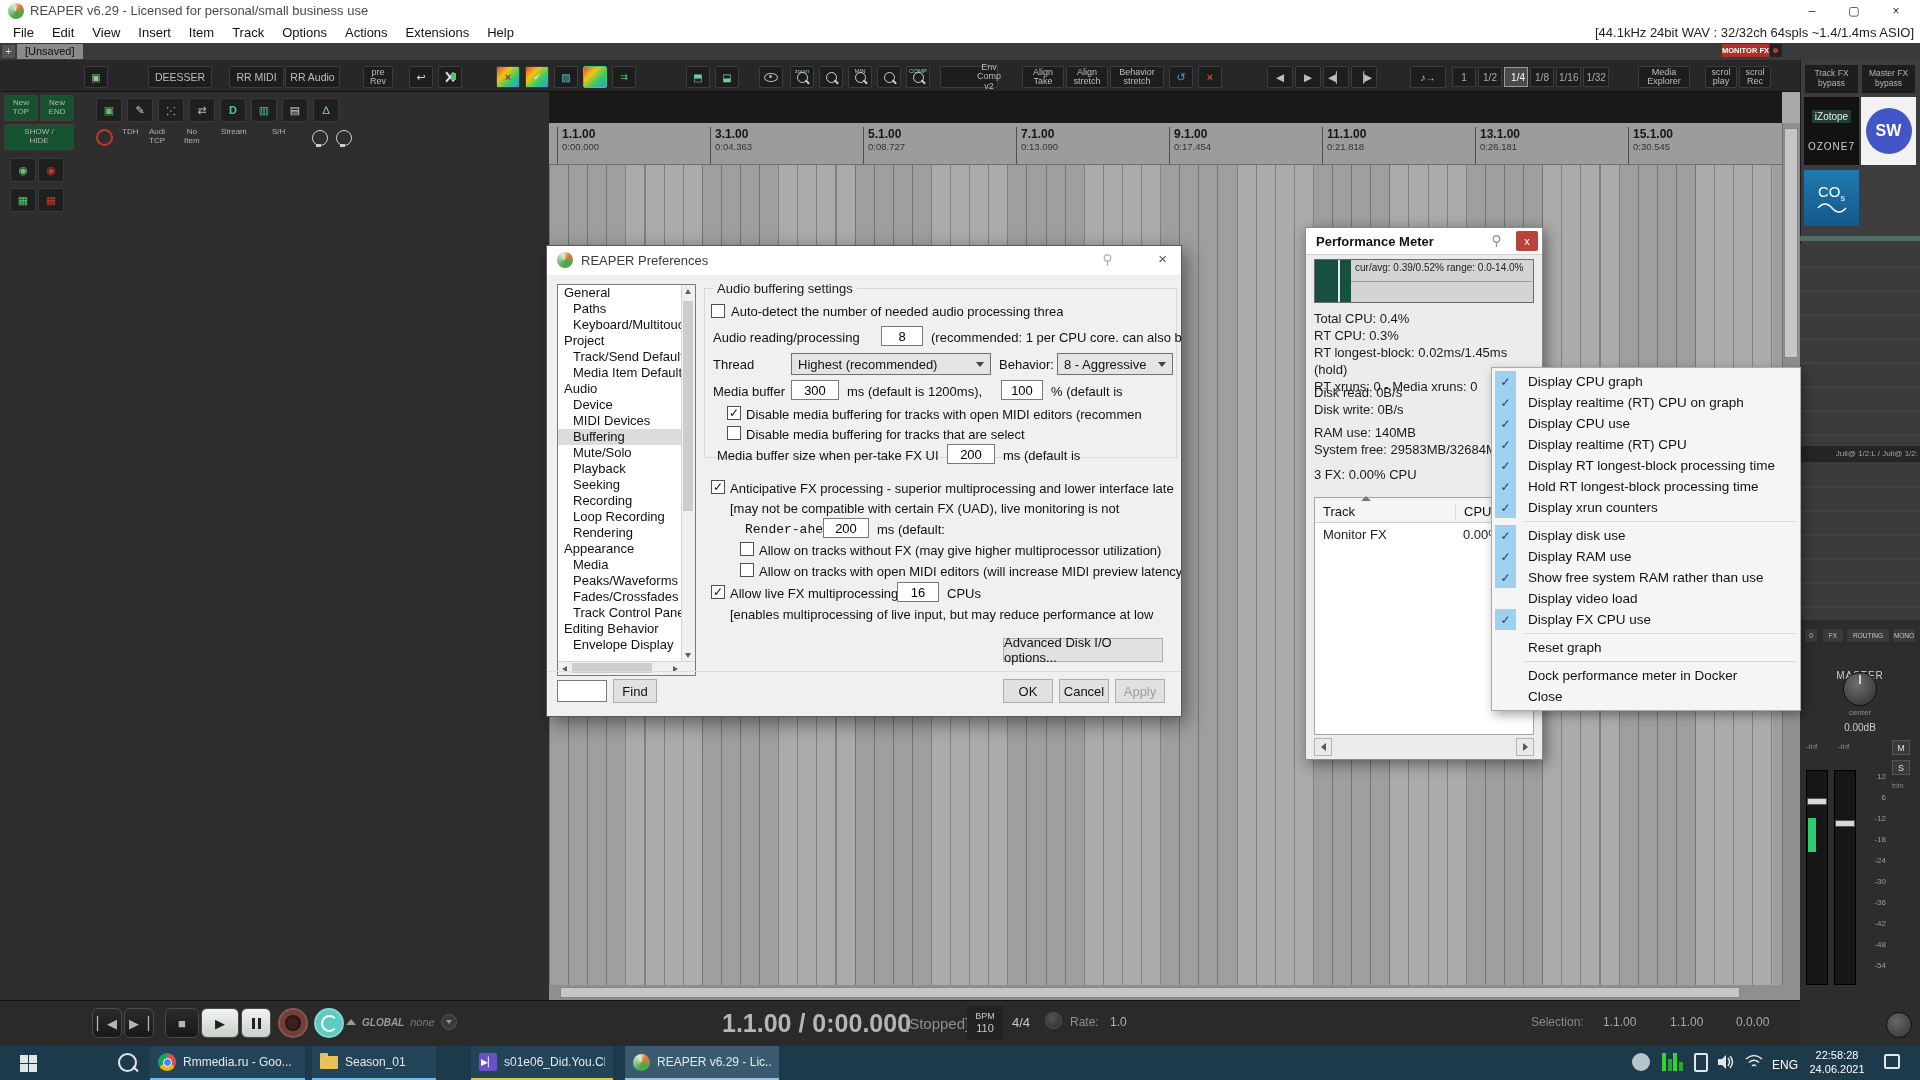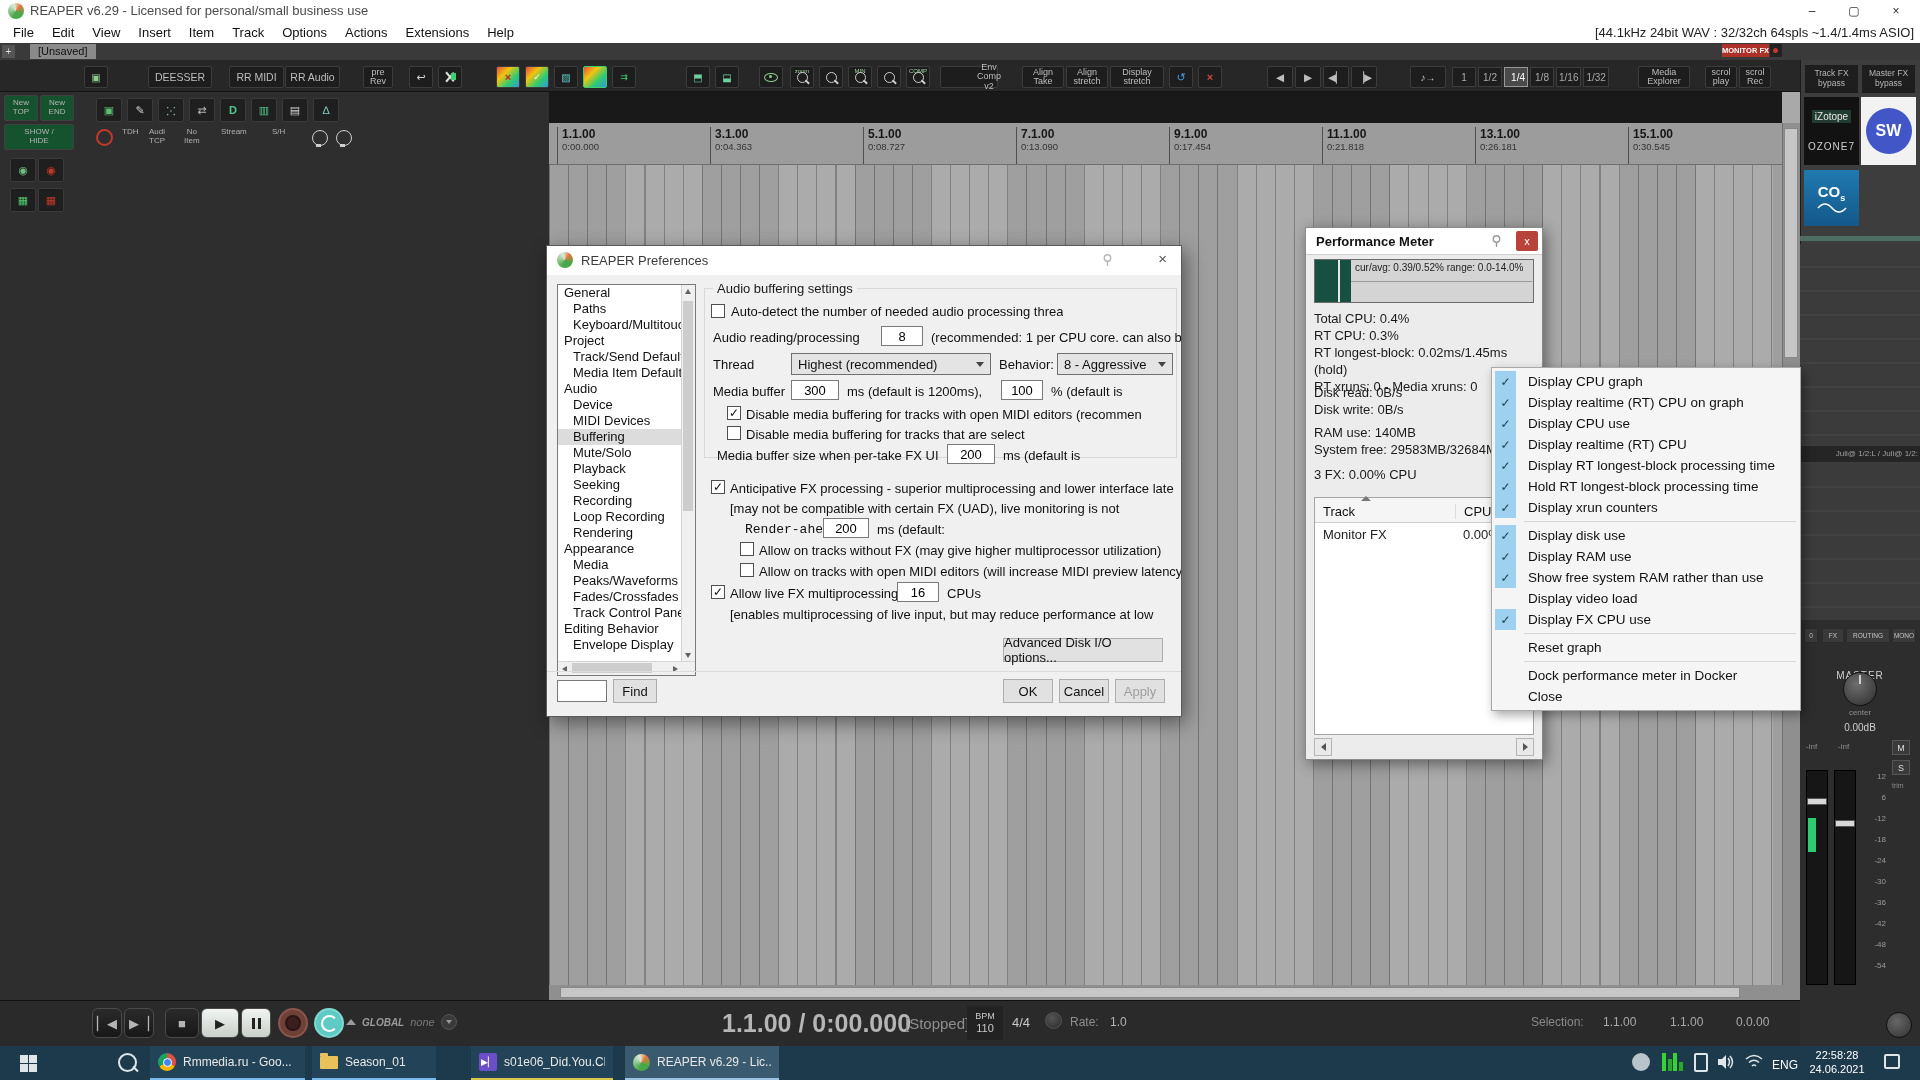--- a/index.html
+++ b/index.html
@@ -11,21 +11,21 @@
 
   
   #titlebar{left:0;top:0;width:1920px;height:22px;background:#ffffff;}
   #title-text{left:30px;top:3px;font-size:13px;color:#4a4a4a;}
   .winbtn{top:0;width:44px;height:22px;display:flex;align-items:center;justify-content:center;color:#333;font-size:12px;}
   #menubar{left:0;top:22px;width:1920px;height:21px;background:#ffffff;display:flex;align-items:center;padding-left:4px;box-sizing:border-box;}
   .menu-item{padding:2px 9px;font-size:13px;color:#111;}
   #audio-format{right:6px;top:25px;font-size:13px;color:#222;position:absolute;}
   #tabstrip{left:0;top:43px;width:1920px;height:17px;background:#3a3a3a;}
   #tab-add{left:2px;top:45px;width:13px;height:13px;background:#555;color:#ddd;font-size:10px;text-align:center;line-height:13px;}
-  #tab-unsaved{left:30px;top:44px;height:15px;background:#8a8a8a;color:#101010;font-size:11px;padding:0 8px;line-height:15px;}
+  #tab-unsaved{left:17px;top:44px;height:15px;background:#8a8a8a;color:#101010;font-size:11px;padding:0 8px;line-height:15px;}
   #monitor-fx{left:1722px;top:44px;width:47px;height:13px;background:#ad3128;color:#fff;font-size:7.5px;font-weight:bold;text-align:center;line-height:13px;}
   #monitor-fx-led{left:1770px;top:44px;width:12px;height:13px;background:#222;}
   #monitor-fx-led::after{content:"";position:absolute;left:3px;top:4px;width:5px;height:5px;background:#c0392b;border-radius:50%;}
 
   
   #toolbar{left:0;top:60px;width:1920px;height:32px;background:#272727;border-bottom:1px solid #141414;box-sizing:border-box;}
   .tbtn{position:absolute;top:66px;height:22px;background:#1d1d1d;border:1px solid #3c3c3c;border-radius:2px;color:#bdbdbd;font-size:10.5px;display:flex;align-items:center;justify-content:center;box-sizing:border-box;text-align:center;}
   .tbtn.two{flex-direction:column;line-height:1.05;font-size:9px;}
   .icon-sq{position:absolute;top:66px;width:24px;height:22px;background:#1d1d1d;border:1px solid #3c3c3c;border-radius:2px;box-sizing:border-box;display:flex;align-items:center;justify-content:center;}
   .rainbow{background:linear-gradient(135deg,#e74c3c,#f1c40f,#2ecc71,#3498db);}
@@ -231,21 +231,21 @@
   </div>
   <div class="tbtn two" style="left:1022px;width:42px;">
     <span>Align</span>
       <span>Take</span>
   </div>
   <div class="tbtn two" style="left:1066px;width:42px;">
     <span>Align</span>
       <span>stretch</span>
   </div>
   <div class="tbtn two" style="left:1110px;width:54px;">
-    <span>Display</span>
+    <span>Behavior</span>
       <span>stretch</span>
   </div>
   <div class="icon-sq" style="left:1169px;">
       <span style="color:#4aa3e0;font-size:11px;">↺</span>
     </div>
   <div class="icon-sq" style="left:1198px;">
       <span style="color:#d04a3a;font-weight:bold;font-size:11px;">×</span>
     </div>
   <div class="tbtn" style="left:1267px;width:26px;">◀</div>
   <div class="tbtn" style="left:1295px;width:26px;">▶</div>
@@ -423,21 +423,21 @@
       <span>bypass</span>
   </div>
   <div class="abs" style="left:1804px;top:97px;width:55px;height:68px;background:#121212;display:flex;flex-direction:column;align-items:center;justify-content:space-around;padding:4px 0;box-sizing:border-box;">
     <span style="color:#e8e8e8;font-size:10px;background:#223c32;padding:1px 3px;">iZotope</span>
     <span style="color:#cfcfcf;font-size:10px;letter-spacing:1px;">OZONE7</span>
   </div>
   <div class="abs" style="left:1861px;top:97px;width:55px;height:68px;background:#f2f2f2;display:flex;align-items:center;justify-content:center;">
     <span style="width:46px;height:46px;border-radius:50%;background:#4256c7;color:#fff;font-size:16px;font-weight:bold;display:flex;align-items:center;justify-content:center;">SW</span>
   </div>
   <div class="abs" style="left:1804px;top:170px;width:55px;height:56px;background:linear-gradient(#1f7ab0,#14588a);display:flex;flex-direction:column;align-items:center;justify-content:center;color:#fff;">
-    <span style="font-size:15px;font-weight:bold;"><span>CO</span><sub style="font-size:9px;">s</sub></span>
+    <span style="font-size:15px;font-weight:normal;"><span>CO</span><sub style="font-size:9px;">s</sub></span>
     <svg width="30" height="10" viewBox="0 0 30 10">
         <path d="M1 5 Q8 -3 15 5 T29 5" fill="none" stroke="#fff" stroke-width="1.6"></path>
       </svg>
   </div>
   <div class="abs" style="left:1800px;top:236px;width:120px;height:5px;background:#4e6e64;"></div>
   <div class="abs" id="stripes1" style="left:1800px;top:244px;width:120px;height:200px;"></div>
   <div class="abs" style="left:1800px;top:446px;width:120px;height:16px;background:#252525;color:#a0a0a0;font-size:8px;text-align:right;line-height:16px;padding-right:2px;box-sizing:border-box;white-space:nowrap;overflow:hidden;">Juli@ 1/2:L / Juli@ 1/2:</div>
   <div class="abs" id="stripes2" style="left:1800px;top:464px;width:120px;height:156px;"></div>
 
   <div class="abs" style="left:1800px;top:620px;width:120px;height:426px;background:#2d2d2d;"></div>

